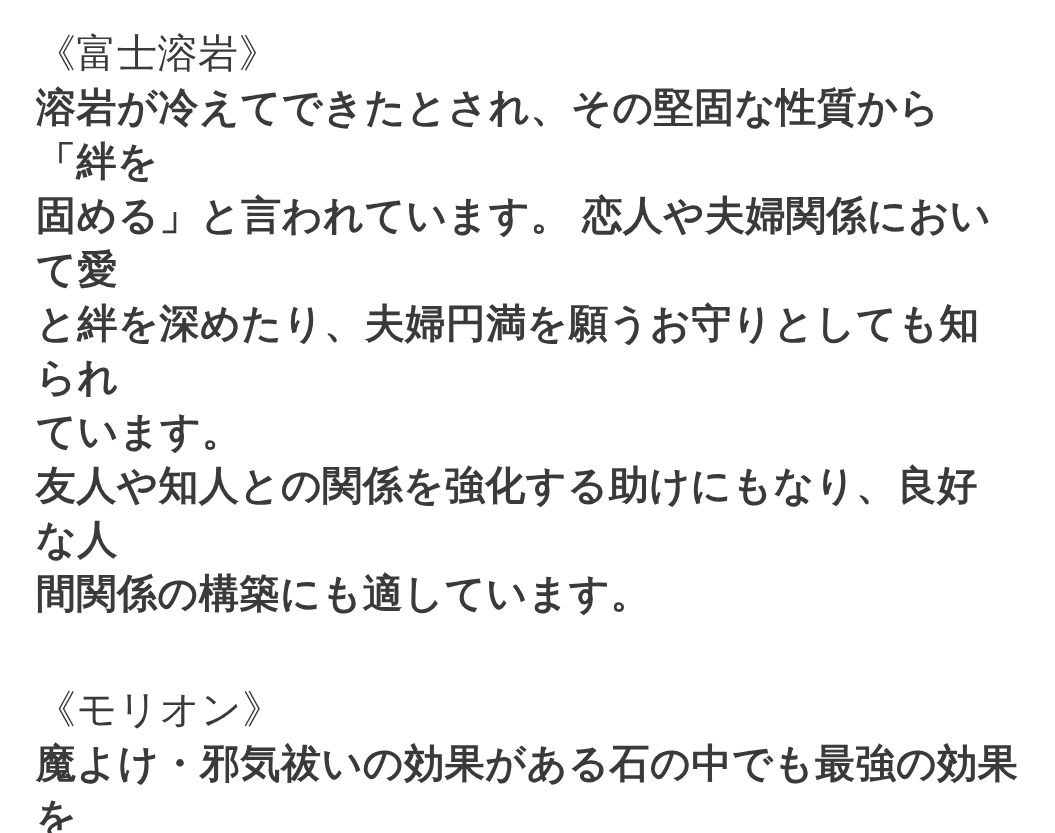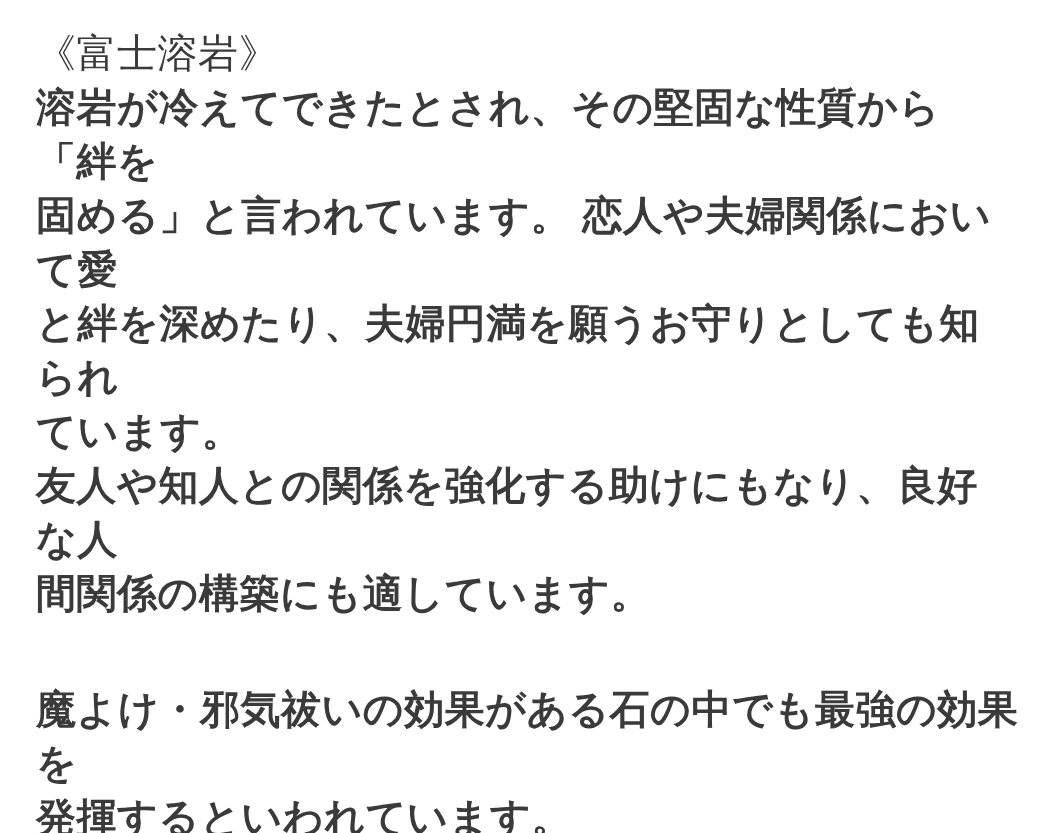--- a/index.html
+++ b/index.html
@@ -50,20 +50,21 @@
     <h2 class="section-heading">《富士溶岩》</h2>
     <p class="section-body">溶岩が冷えてできたとされ、その堅固な性質から「絆を
 固める」と言われています。 恋人や夫婦関係において愛
 と絆を深めたり、夫婦円満を願うお守りとしても知られ
 ています。
 友人や知人との関係を強化する助けにもなり、良好な人
 間関係の構築にも適しています。</p>
   </div>
 
   <div class="section">
+    <h2 class="section-heading">《モリオン》</h2>
     <p class="section-body">魔よけ・邪気祓いの効果がある石の中でも最強の効果を
 発揮するといわれています。
 邪気・悪念・不安・恐怖など、あらゆるマイナスエネ
 ルギーから持ち主を強力に守ってくれると言われていま
 す。</p>
   </div>
 
 </div>
 
 </body></html>

